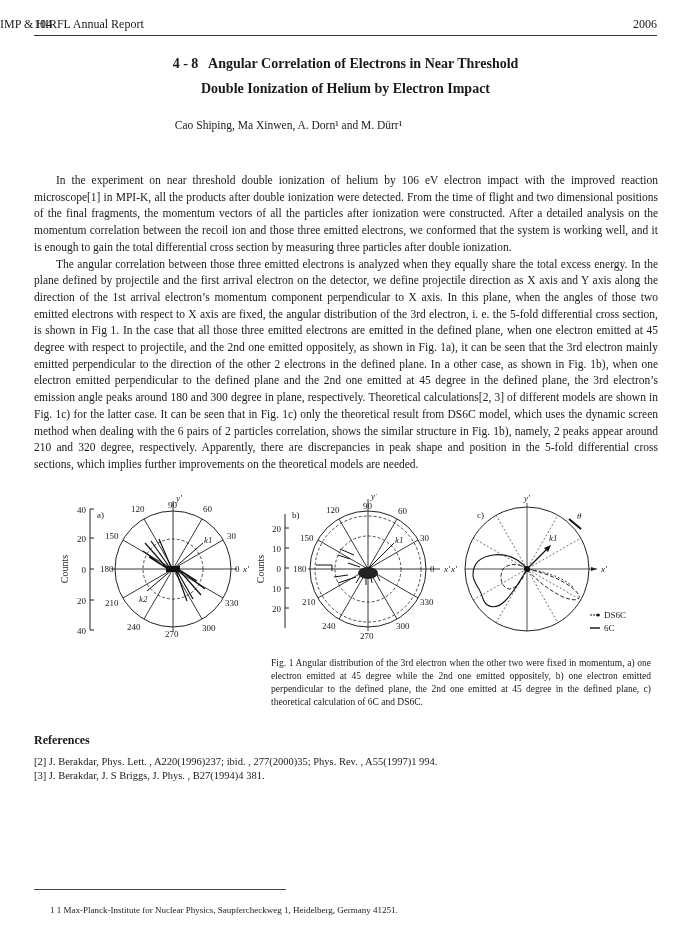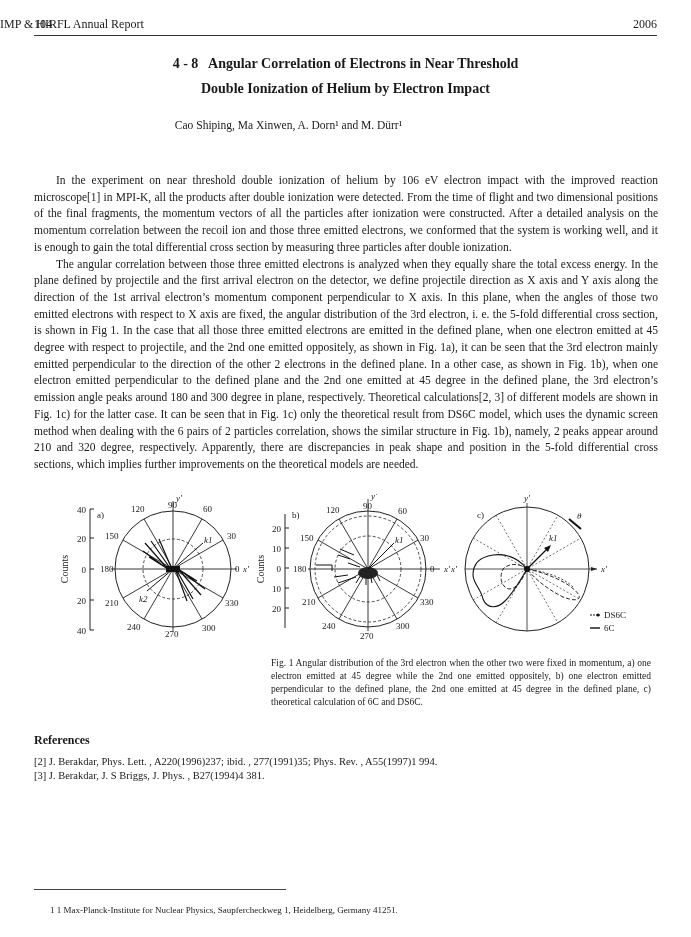--- a/index.html
+++ b/index.html
@@ -193,18 +193,18 @@
       <text x="544" y="137" font-size="9">6C</text>
     </g>
   </g>
 </svg>
 </div>
 
 <div class="abs caption">Fig. 1   Angular distribution of the 3rd electron when the other two were fixed in momentum, a) one electron emitted at 45 degree while the 2nd one emitted oppositely, b) one electron emitted perpendicular to the defined plane, the 2nd one emitted at 45 degree in the defined plane, c) theoretical calculation of 6C and DS6C.</div>
 
 <div class="abs refs-h">References</div>
 <div class="abs refs">
-  <div>[2]  J. Berakdar, Phys. Lett. , A220(1996)237; ibid. , 277(1991)35; Phys. Rev. , A55(1997)1 994.</div>
+  <div>[2]  J. Berakdar, Phys. Lett. , A220(1996)237; ibid. , 277(2000)35; Phys. Rev. , A55(1997)1 994.</div>
   <div>[3]  J. Berakdar, J. S Briggs, J. Phys. , B27(1994)4 381.</div>
 </div>
 
 <div class="fn-rule"></div>
 <div class="abs fn">1   1 Max-Planck-Institute for Nuclear Physics, Saupfercheckweg 1, Heidelberg, Germany 41251.</div>
 
 </body></html>

